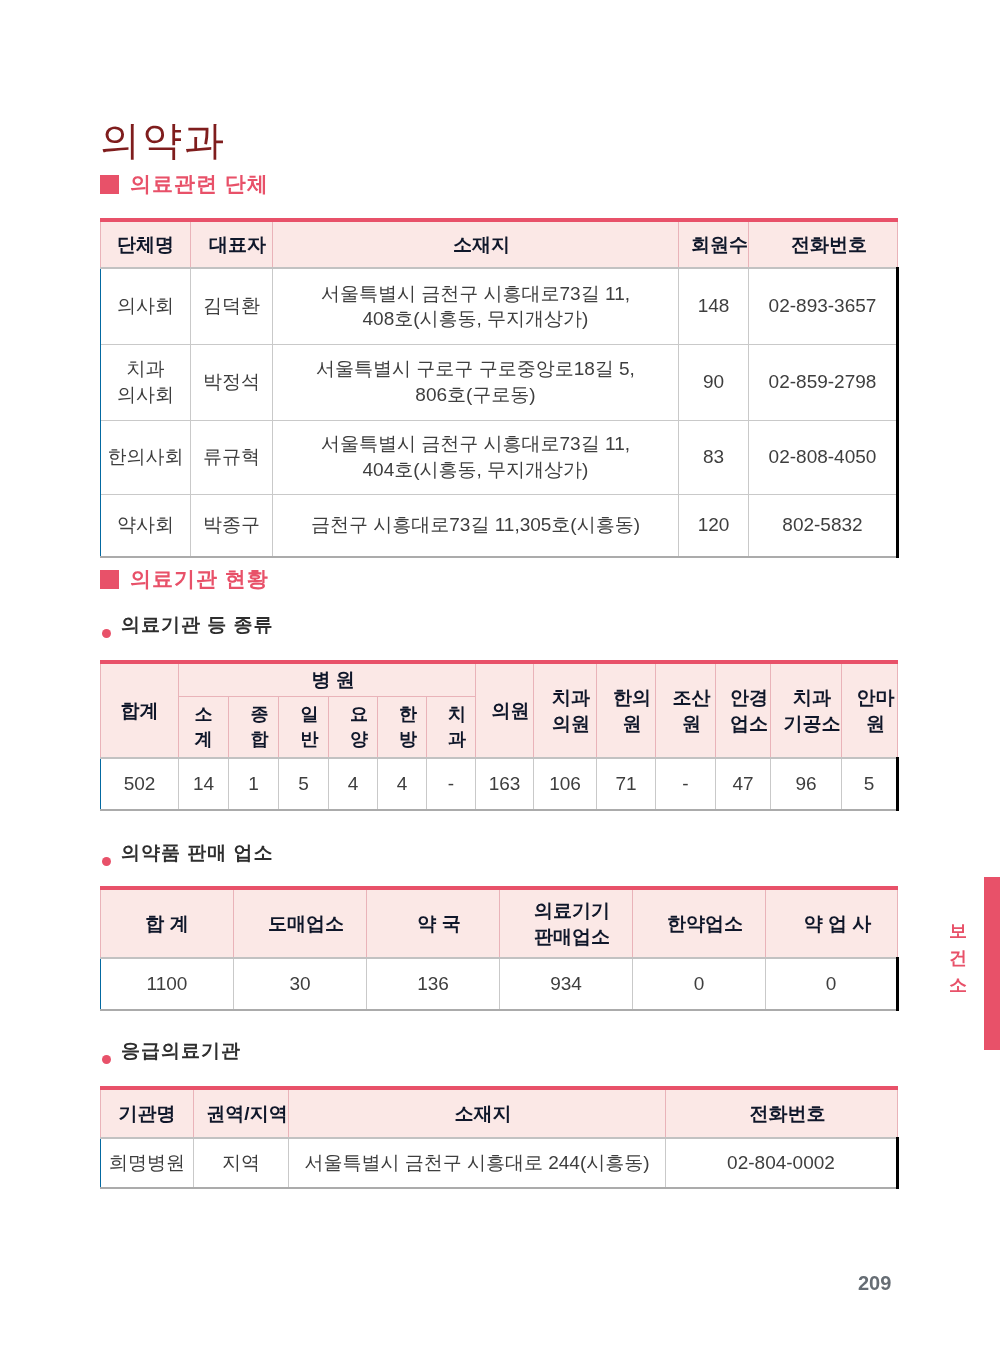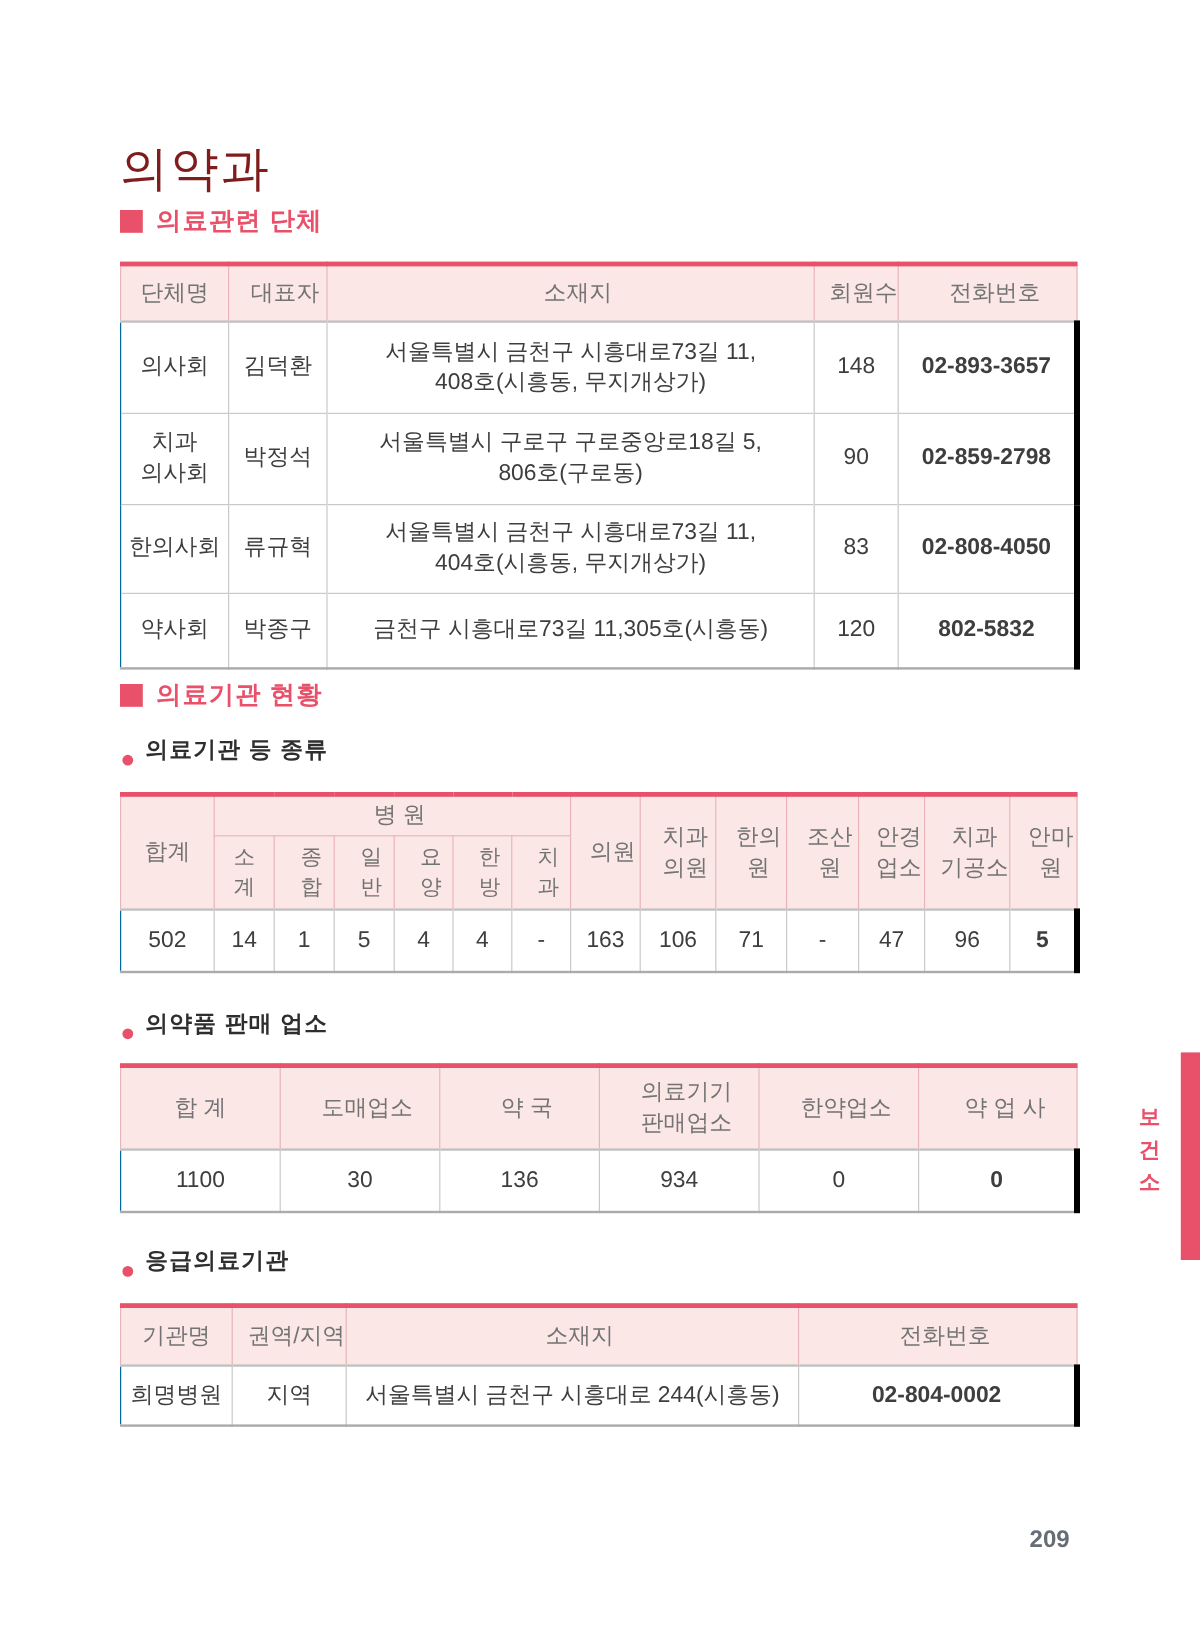--- a/index.html
+++ b/index.html
@@ -12,31 +12,31 @@
   .sec-head { position:absolute; left:100px; display:flex; align-items:center; gap:11px; }
   .sec-square { width:19px; height:19px; background:#E85169; }
   .sec-label { font-size:21px; font-weight:700; color:#E85169; letter-spacing:1px; }
 
   .sub-head { position:absolute; left:102px; display:flex; align-items:flex-end; gap:10px; }
   .sub-dot { width:9px; height:9px; border-radius:50%; background:#E85169; }
   .sub-label { font-size:19px; font-weight:700; color:#2e2e2e; letter-spacing:1px; }
 
   table { border-collapse:collapse; table-layout:fixed; position:absolute; left:100px;
           width:797px; border-top:4px solid #E85169; border-bottom:2px solid #ABABAB; }
-  th { background:#FBE8E6; color:#737373; font-weight:400; font-size:19px; text-align:center;
+  th { background:#FBE8E6; color:#0f172a; font-weight:700; font-size:19px; text-align:center;
        vertical-align:middle; white-space:pre-line; border-bottom:2px solid #C2C2C2;
        line-height:1.35; }
   td { color:#3e3e3e; font-size:19px; text-align:center; vertical-align:middle;
        white-space:pre-line; line-height:1.35; }
   th:not(:first-child) { border-left:1px solid #E9B3B9;padding-left:12px; }
   th:first-child  { border-left:1px solid #E9B3B9; }
   th:last-child   { border-right:1px solid #E9B3B9; }
   td:not(:first-child) { border-left:1px solid #C9C9C9; }
   td:first-child  { border-left:1px solid #0369a1; }
-  td:last-child   { border-right:5px solid #000000;font-weight:bold; }
+  td:last-child   { border-right:3px solid #000000; }
   tbody tr + tr td { border-top:1px solid #C9C9C9; }
 
   .t2 tr.sub th { border-left:1px solid #E9B3B9; font-size:18px; }
   .t2 th.group { border-bottom:1px solid #E9B3B9; }
 
   .page-num { position:absolute; left:858px; top:1272px; font-size:20px; font-weight:700;
               color:#666D74; }
 
   .side-tab-bar { position:absolute; left:984px; top:877px; width:16px; height:173px;
                   background:#E85169; }

